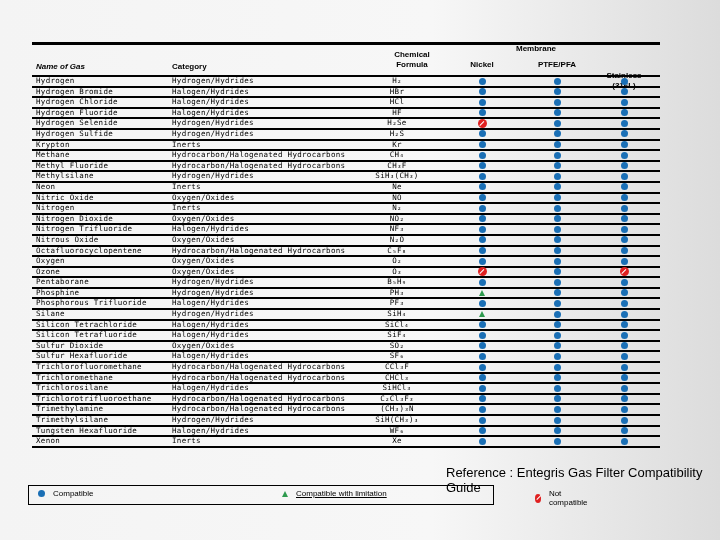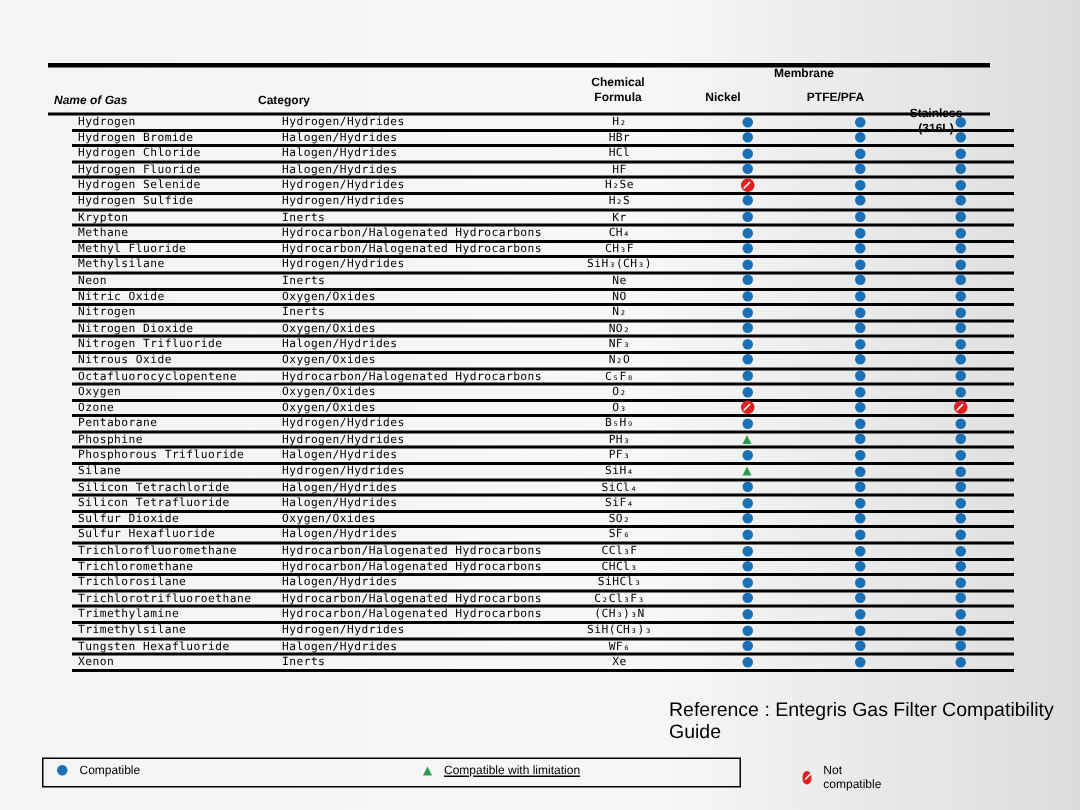--- a/index.html
+++ b/index.html
@@ -4,36 +4,36 @@
 <style>
   html,body{margin:0;padding:0;}
   body{width:720px;height:540px;overflow:hidden;position:relative;
     background:linear-gradient(90deg,#f4f4f4 0%,#f7f7f7 60%,#dcdcdc 100%);
     font-family:"DejaVu Sans Mono","Liberation Mono",monospace;color:#000;}
   .tbl{position:absolute;left:32px;top:42px;width:628px;}
   .topline{position:absolute;left:0;top:0;width:628px;height:3px;background:#000;}
   .hdr{position:absolute;left:0;top:3px;width:628px;height:30px;}
   .hdr .h{position:absolute;font-family:"Liberation Sans",sans-serif;font-weight:bold;font-size:8px;line-height:10px;text-align:center;}
   .hdrline{position:absolute;left:0;top:33px;width:628px;height:2px;background:#000;}
-  .rows{position:absolute;left:16px;top:35px;width:628px;}
+  .rows{position:absolute;left:0;top:35px;width:628px;}
   .row{position:relative;height:8.6px;border-bottom:2px solid #000;font-size:7.5px;line-height:9px;}
   .row .c{position:absolute;top:-1px;white-space:nowrap;letter-spacing:0.3px;}
   .c.name{left:4px;}
   .c.cat{left:140px;}
   .c.form{left:320px;width:90px;text-align:center;}
   .mark{position:absolute;top:0px;width:8px;height:8px;}
   .m-nickel{left:446px;}
   .m-ptfe{left:521px;}
   .m-ss{left:588px;}
   .dot{display:block;width:7px;height:7px;border-radius:50%;background:#1a6fb5;margin:0.5px;}
   .tri{display:block;width:0;height:0;border-left:3.5px solid transparent;border-right:3.5px solid transparent;border-bottom:6px solid #2e9a4e;margin:1px 0 0 1px;}
   .no{display:block;width:9px;height:9px;border-radius:50%;background:#e02020;position:relative;margin:-0.5px;}
   .no::after{content:"";position:absolute;left:1.5px;top:3.8px;width:6px;height:1.4px;background:#fff;transform:rotate(-45deg);}
   .ref{position:absolute;left:446px;top:465px;font-family:"Liberation Sans",sans-serif;font-size:13px;}
-  .legend{position:absolute;left:28px;top:485px;width:464px;height:18px;border:1.5px solid #000;margin-top:20px;}
+  .legend{position:absolute;left:28px;top:485px;width:464px;height:18px;border:1.5px solid #000;}
   .legend .li{position:absolute;top:3px;font-size:8px;font-family:"Liberation Sans",sans-serif;display:flex;align-items:center;gap:8px;}
 </style>
 </head>
 <body>
 
 <div class="tbl">
   <div class="topline"></div>
   <div class="hdr">
     <div class="h" style="left:4px;top:17px;text-align:left;font-style:italic;">Name of Gas</div>
     <div class="h" style="left:140px;top:17px;text-align:left;">Category</div>

